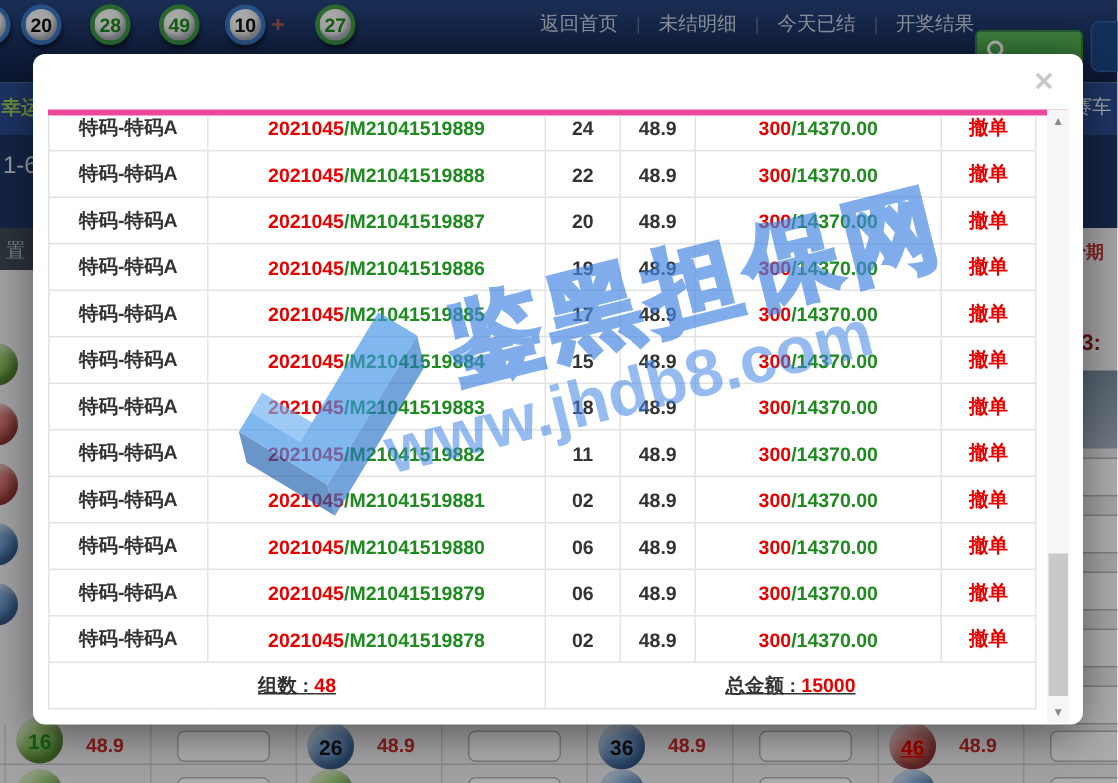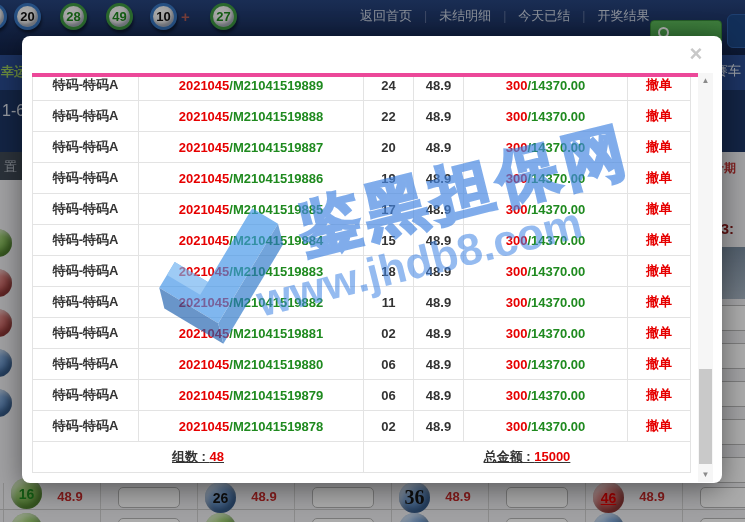--- a/index.html
+++ b/index.html
@@ -154,21 +154,21 @@
     <div class="grid-v" style="left: 488px;"></div>
     <div class="grid-v" style="left: 585px;"></div>
     <div class="grid-v" style="left: 682px;"></div>
     <div class="grid-h"></div>
     <div class="ball green" style="left: 11px; top: 478px; width: 31px; height: 31px; font-size: 14px;">16</div>
     <div class="odds" style="left: 48px; top: 489px;">48.9</div>
     <div class="bet-box" style="left: 118px; top: 487px;"></div>
     <div class="ball blue" style="left: 205px; top: 482px; width: 31px; height: 31px; font-size: 14px;">26</div>
     <div class="odds" style="left: 242px; top: 489px;">48.9</div>
     <div class="bet-box" style="left: 312px; top: 487px;"></div>
-    <div class="ball blue" style="left: 399px; top: 482px; width: 31px; height: 31px; font-size: 20px; font-family: Liberation Serif, serif;">36</div>
+    <div class="ball blue" style="left: 399px; top: 482px; width: 31px; height: 31px; font-size: 14px;">36</div>
     <div class="odds" style="left: 436px; top: 489px;">48.9</div>
     <div class="bet-box" style="left: 506px; top: 487px;"></div>
     <div class="ball red" style="left: 593px; top: 482px; width: 31px; height: 31px; font-size: 14px; text-decoration: underline;">46</div>
     <div class="odds" style="left: 630px; top: 489px;">48.9</div>
     <div class="bet-box" style="left: 700px; top: 487px;"></div>
     <div class="ball green" style="left: 11px; top: 513px; width: 31px; height: 31px; font-size: 14px;">17</div>
     <div class="odds" style="left: 48px; top: 520px;">48.9</div>
     <div class="bet-box" style="left: 118px; top: 518px;"></div>
     <div class="ball green" style="left: 205px; top: 513px; width: 31px; height: 31px; font-size: 14px;">27</div>
     <div class="odds" style="left: 242px; top: 520px;">48.9</div>

